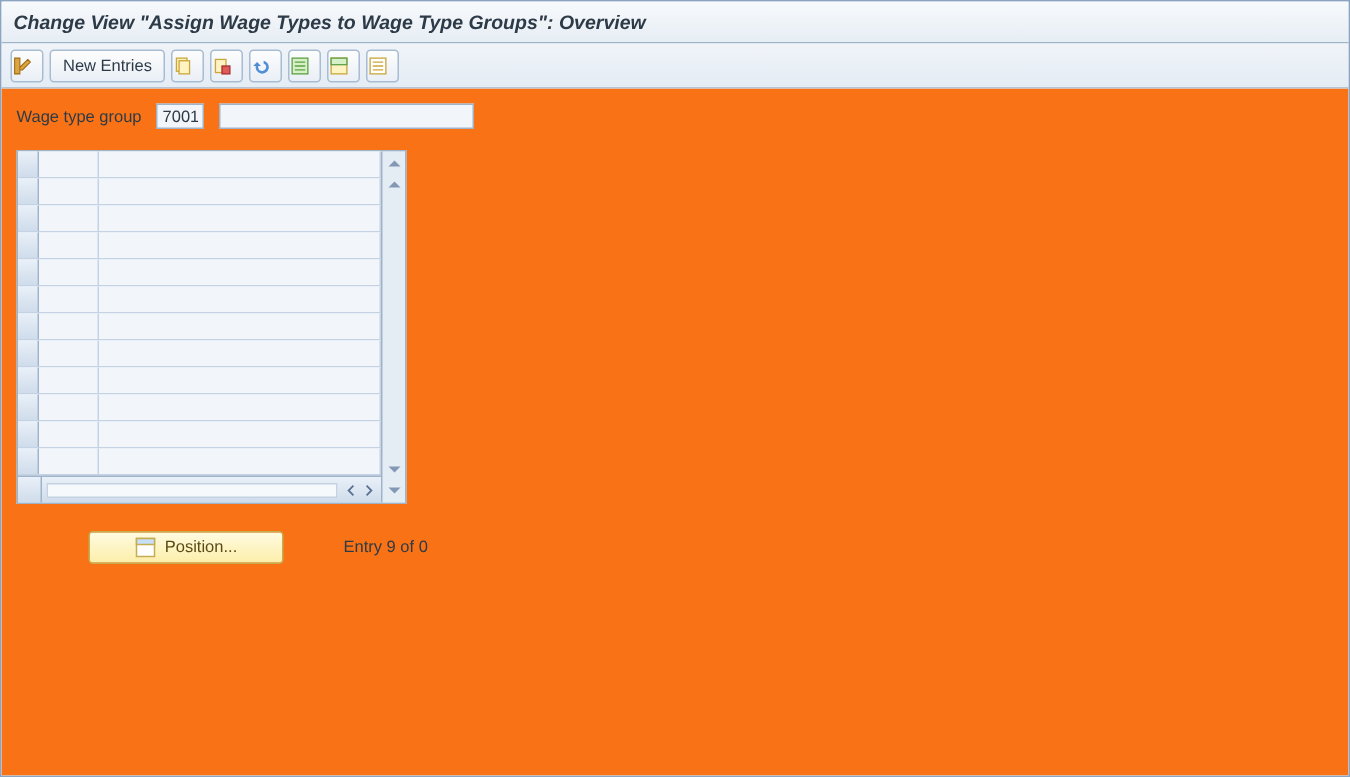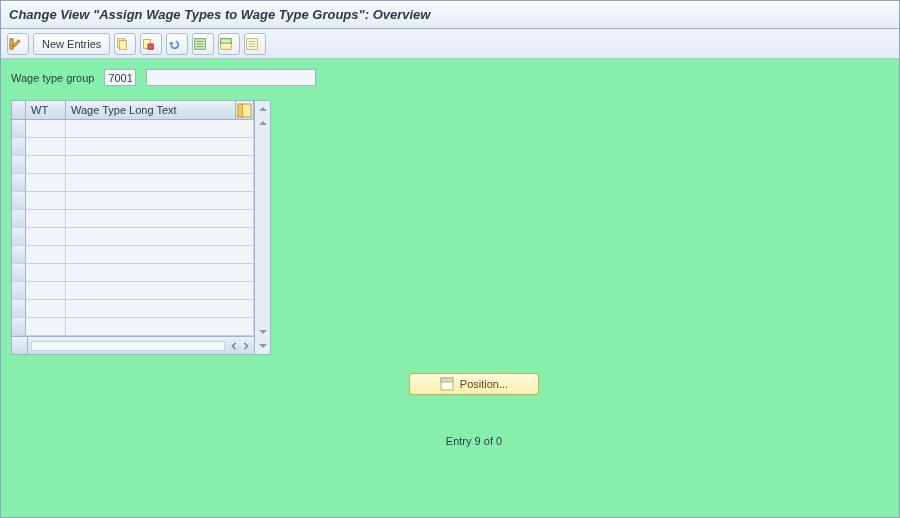--- a/index.html
+++ b/index.html
@@ -11,21 +11,21 @@
   .titlebar-text { font-style: italic; font-weight: bold; font-size: 13px; color: #2d3a47; }
 
   
   .toolbar { height: 30px; background: linear-gradient(#f0f4f9,#e4ecf4); border-bottom: 1px solid #b5c5d6; display: flex; align-items: center; padding: 0 6px; gap: 4px; position: relative; }
   .tb-btn { width: 22px; height: 22px; background: linear-gradient(#fdfdfd,#e9eff6); border: 1px solid #a8bcd2; border-radius: 3px; display: flex; align-items: center; justify-content: flex-start; cursor: pointer; }
   .tb-btn-text { padding: 0 8px; width: auto; font-size: 11px; color: #2d3a47; }
   .tb-btn svg { width: 14px; height: 14px; }
   .watermark { position: absolute; left: 300px; top: 4px; font-size: 16px; font-weight: bold; color: #f58f6a; opacity: .7; letter-spacing: .5px; pointer-events: none; }
 
   
-  .mainarea { background: #86efac; height: calc(518px - 28px - 30px - 2px); padding: 10px; }
+  .mainarea { background: #f97316; height: calc(518px - 28px - 30px - 2px); padding: 10px; }
 
   .field-row { display: flex; align-items: center; gap: 10px; margin-bottom: 14px; }
   .field-label { color: #2d3a47; }
   .field-input { height: 17px; background: #f2f6fa; border: 1px solid #9fb3c9; padding: 0 3px; color: #2d3a47; font-family: inherit; font-size: 11px; }
   .field-input.small { width: 32px; }
   .field-input.wide { width: 170px; }
 
   
   .panel { width: 260px; border: 1px solid #9fb3c9; background: #d9e4f0; }
   .panel-title { background: linear-gradient(#e9f0f8,#cfdceb); border-bottom: 1px solid #9fb3c9; padding: 4px 8px; color: #2d3a47; font-size: 11px; }
@@ -45,21 +45,21 @@
   .grid-row .cell.lt { background: #f2f6fa; }
 
   .vscroll { width: 16px; background: #e4ecf4; border-left: 1px solid #9fb3c9; display: flex; flex-direction: column; align-items: center; justify-content: space-between; padding: 2px 0;}
   .vscroll .arrow { width: 12px; height: 12px; display:flex; align-items:center; justify-content:center; color:#5a7290; cursor:pointer;}
   .hscroll { height: 18px; display:flex; align-items:center; justify-content:flex-end; background: linear-gradient(#e9f0f8,#cfdceb); border-top:1px solid #9fb3c9; padding: 0 2px; gap:0;}
   .hscroll .htrack { flex:1; height:10px; background:#f6f9fc; border:1px solid #c4d2e3; margin:0 3px;}
   .hscroll .arrow { width: 12px; height: 12px; display:flex; align-items:center; justify-content:center; color:#5a7290; cursor:pointer;}
   .hscroll .spacer-sel { width:14px; border-right:1px solid #9fb3c9; height:100%;}
 
   
-  .footer-row { margin-top: 18px; display: flex; align-items: center; gap: 40px; padding-left: 48px; flex-direction: column;}
+  .footer-row { margin-top: 18px; display: flex; align-items: center; gap: 40px; padding-left: 48px;}
   .pos-btn { width: 130px; height: 22px; background: linear-gradient(#fffbe1,#fceea9); border: 1px solid #c5ad52; border-radius: 3px; display:flex; align-items:center; justify-content:center; gap:6px; cursor:pointer; color:#5a4b14;}
   .pos-btn svg { width:14px; height:14px;}
   .entry-text { color:#2d3a47; }
 </style>
 </head>
 <body>
 
 <div class="titlebar">
   <span class="titlebar-text">Change View "Assign Wage Types to Wage Type Groups": Overview</span>
 </div>
@@ -114,31 +114,20 @@
 
   <div class="field-row">
     <span class="field-label">Wage type group</span>
     <input class="field-input small" value="7001" style="">
     <input class="field-input wide" value="" style="">
   </div>
 
   <div class="panel">
     <div class="grid-wrap">
       <div class="grid">
-        <div class="grid-head">
-          <div class="cell sel"></div>
-          <div class="cell wt">WT</div>
-          <div class="cell lt">Wage Type Long Text</div>
-          <div class="cell cfg">
-            <svg viewBox="0 0 14 14">
-                <rect x="1" y="1" width="12" height="12" fill="#fceea9" stroke="#caa73c"></rect>
-                <rect x="1" y="1" width="4" height="12" fill="#f6c96a" stroke="#caa73c"></rect>
-              </svg>
-          </div>
-        </div>
         <div class="grid-body">
 
         <div class="grid-row">
               <div class="cell sel"></div>
               <div class="cell wt"></div>
               <div class="cell lt"></div>
             </div>
             <div class="grid-row">
               <div class="cell sel"></div>
               <div class="cell wt"></div>

